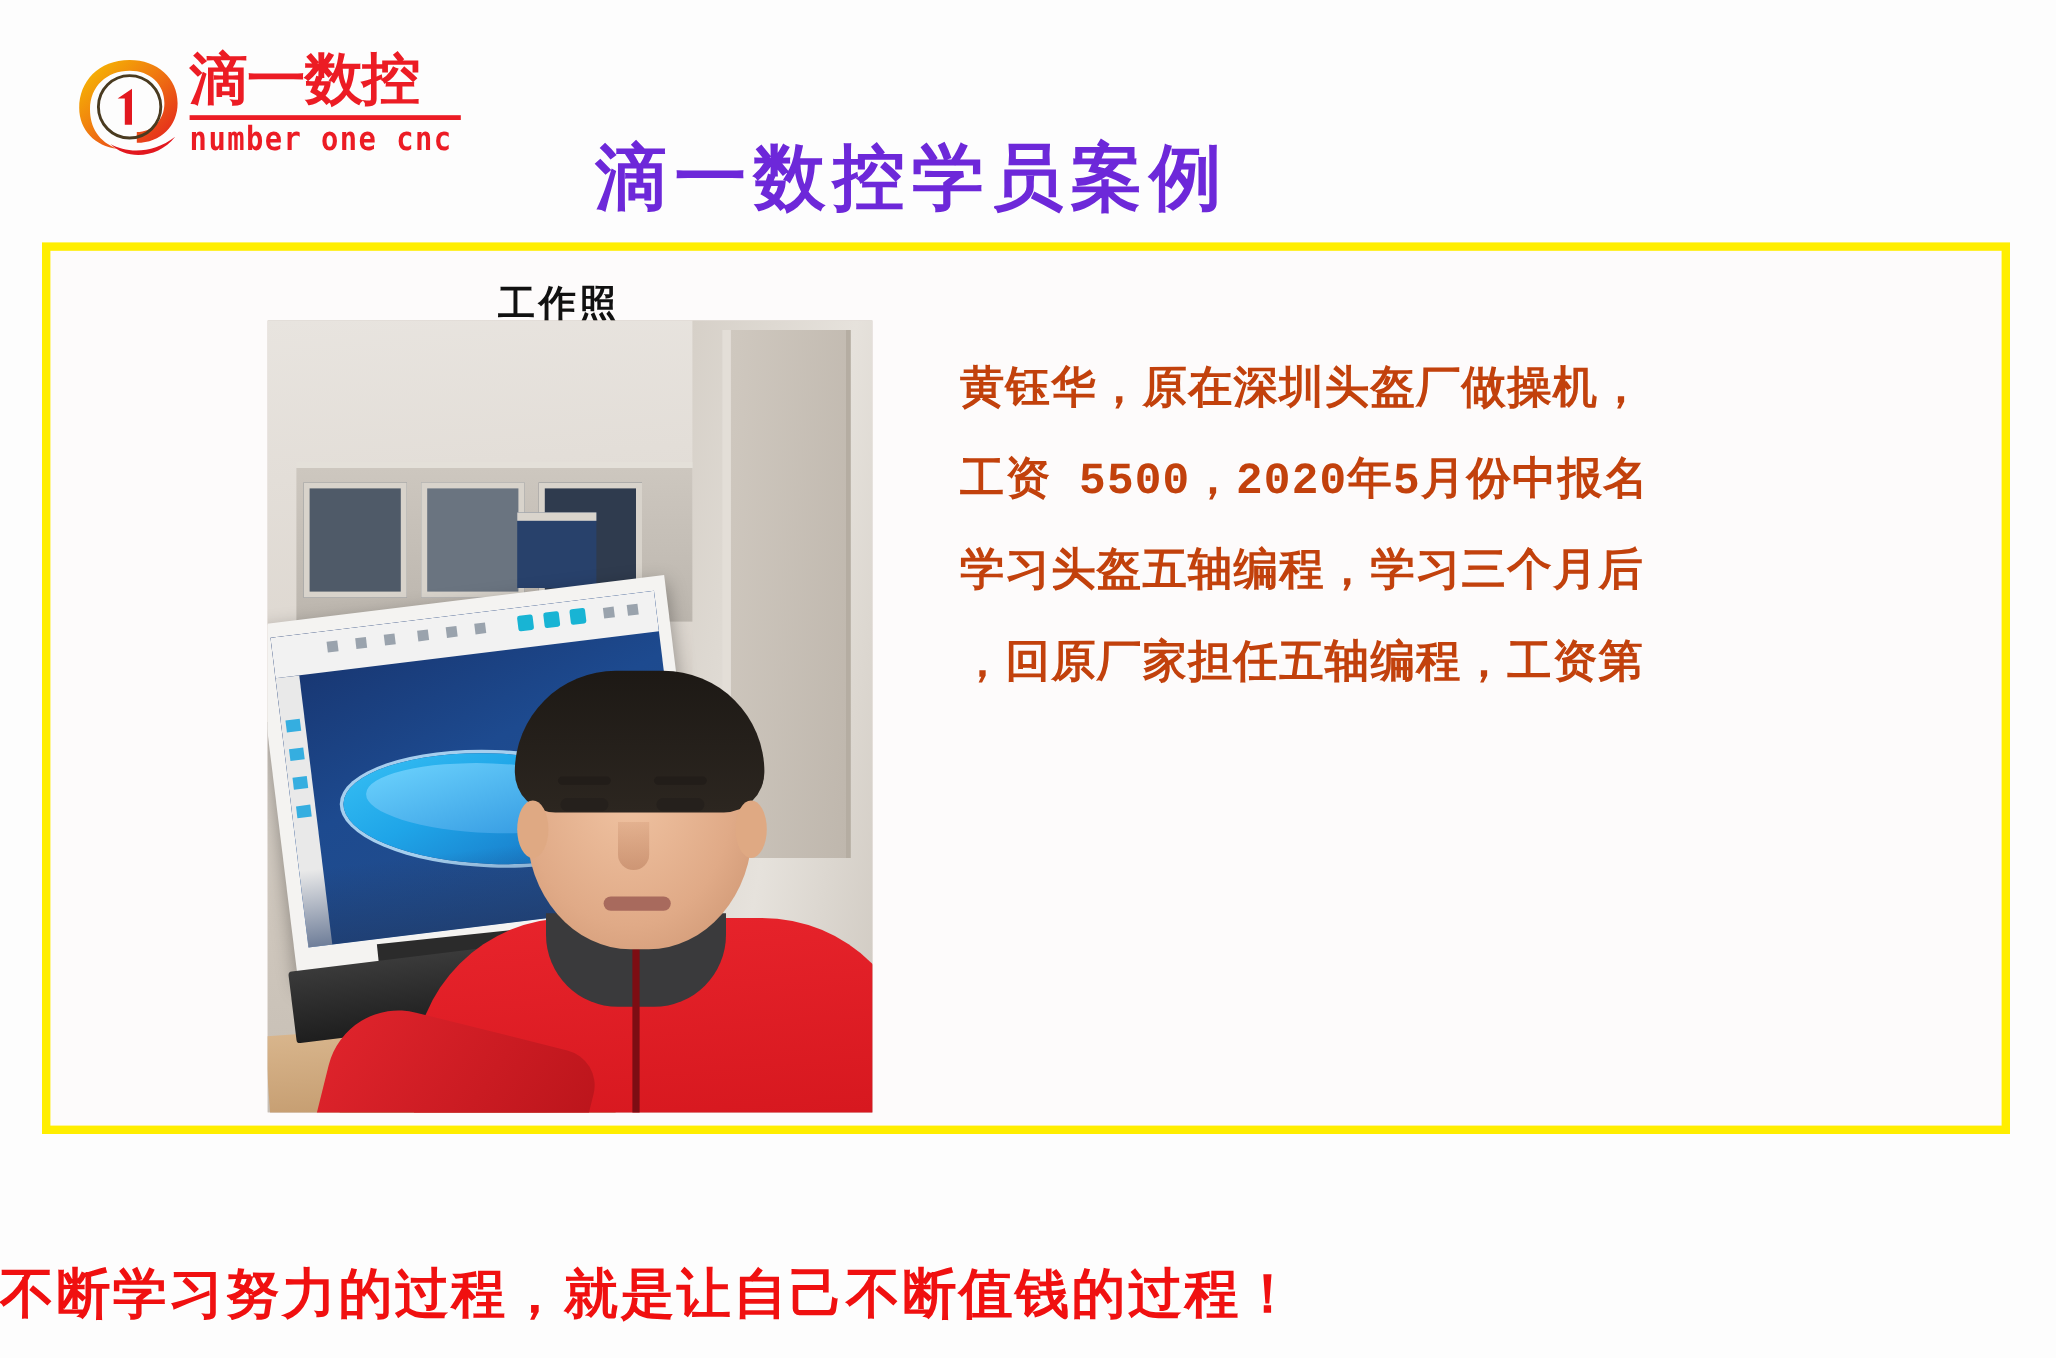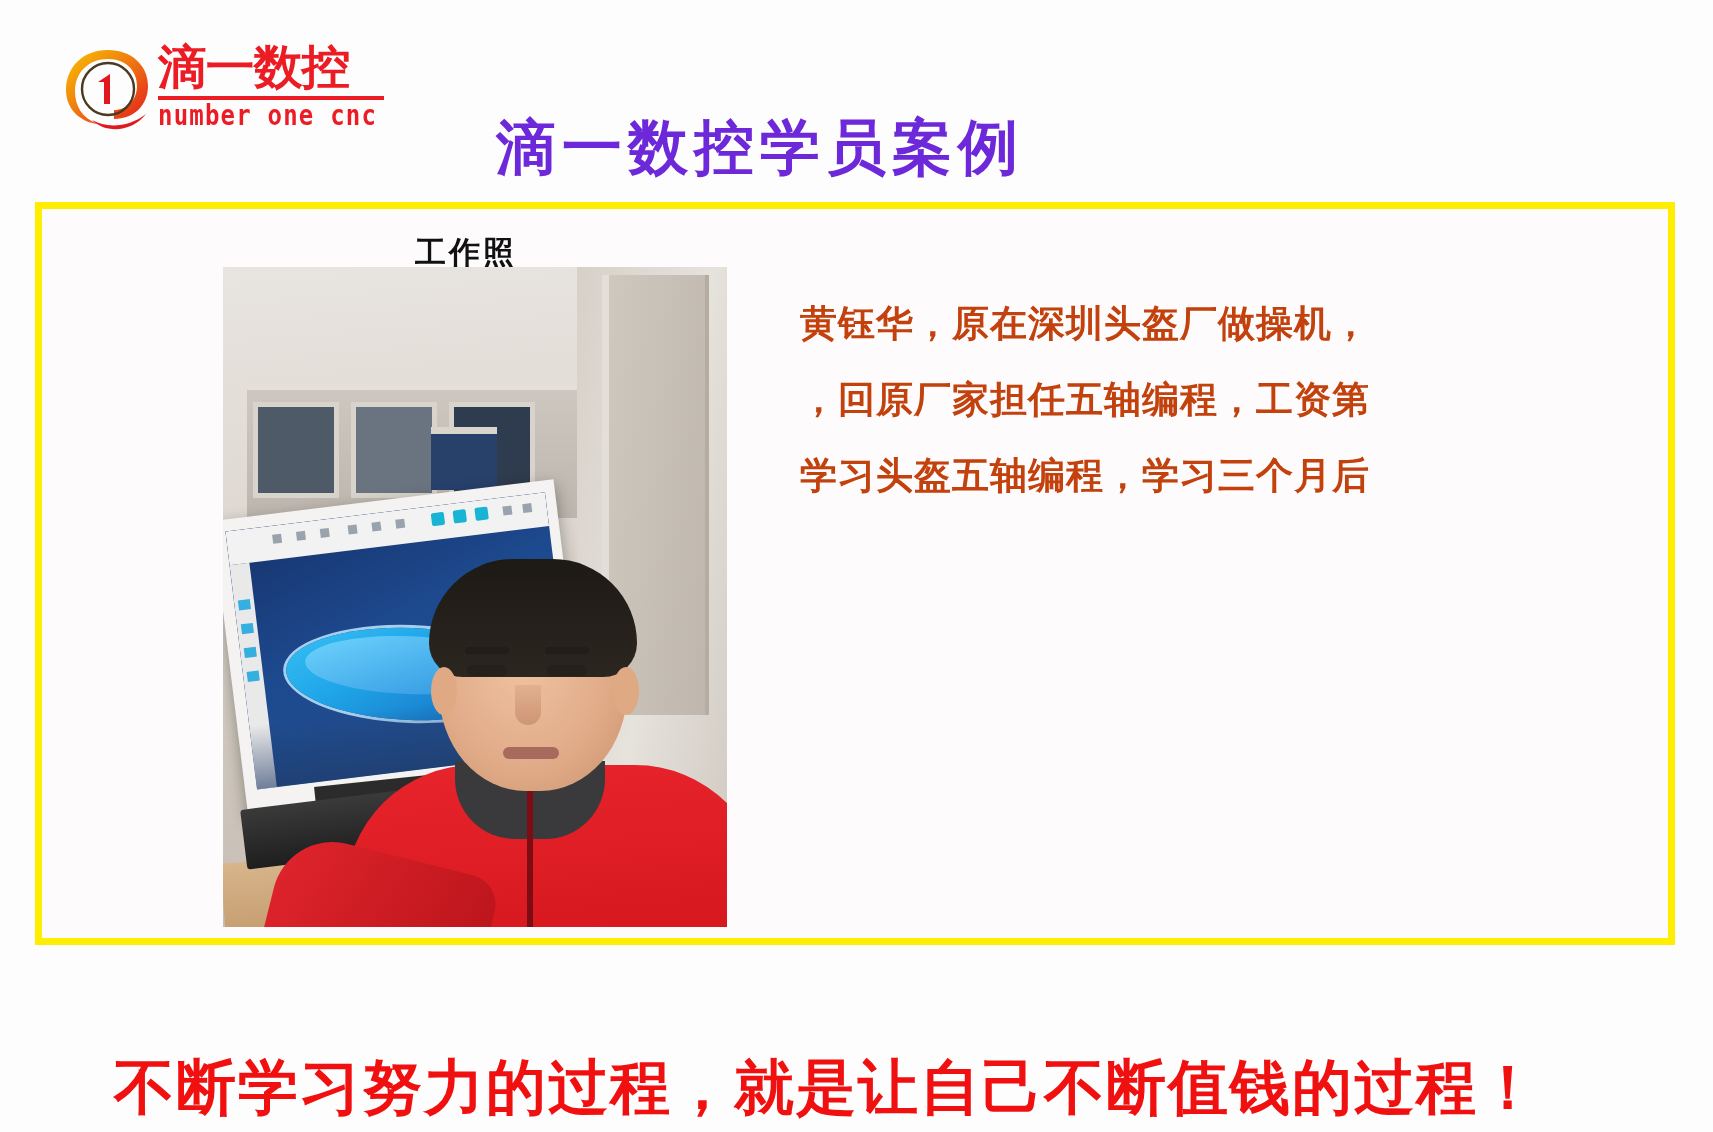--- a/index.html
+++ b/index.html
@@ -291,23 +291,23 @@
     letter-spacing: 1px;
   }
   .body-text .ln { white-space: nowrap; display:block; }
 
   
   .bottom-caption {
     position: absolute;
     left: 0;
     top: 1048px;
     width: 1540px;
-    text-align: right;
+    text-align: left;
     font-family: "DejaVu Serif", "Liberation Serif", serif;
-    font-size: 60px;
+    font-size: 45px;
     font-weight: 700;
     color: #f01010;
     letter-spacing: 2px;
     white-space: nowrap;
   }
 </style>
 </head>
 <body>
 
 <div class="logo-block">
@@ -395,17 +395,18 @@
     <div class="ph-brow r"></div>
     <div class="ph-eye l"></div>
     <div class="ph-eye r"></div>
     <div class="ph-nose"></div>
     <div class="ph-mouth"></div>
   </div>
 </div>
 
 <div class="body-text">
   <span class="ln">黄钰华，原在深圳头盔厂做操机，</span>
+  <span class="ln">工资 5500，2020年5月份中报名</span>
+  <span class="ln">学习头盔五轴编程，学习三个月后</span>
   <span class="ln">，回原厂家担任五轴编程，工资第</span>
-  <span class="ln">学习头盔五轴编程，学习三个月后</span>
 </div>
 
 <div class="bottom-caption">不断学习努力的过程，就是让自己不断值钱的过程！</div>
 
 </body></html>

